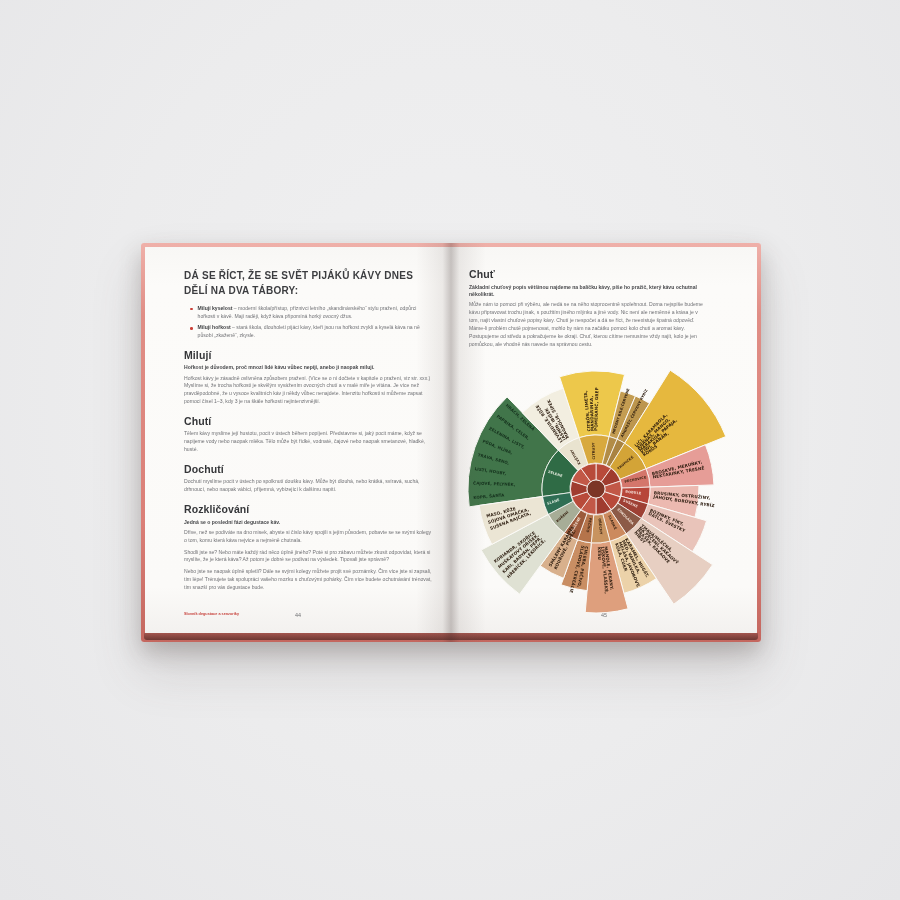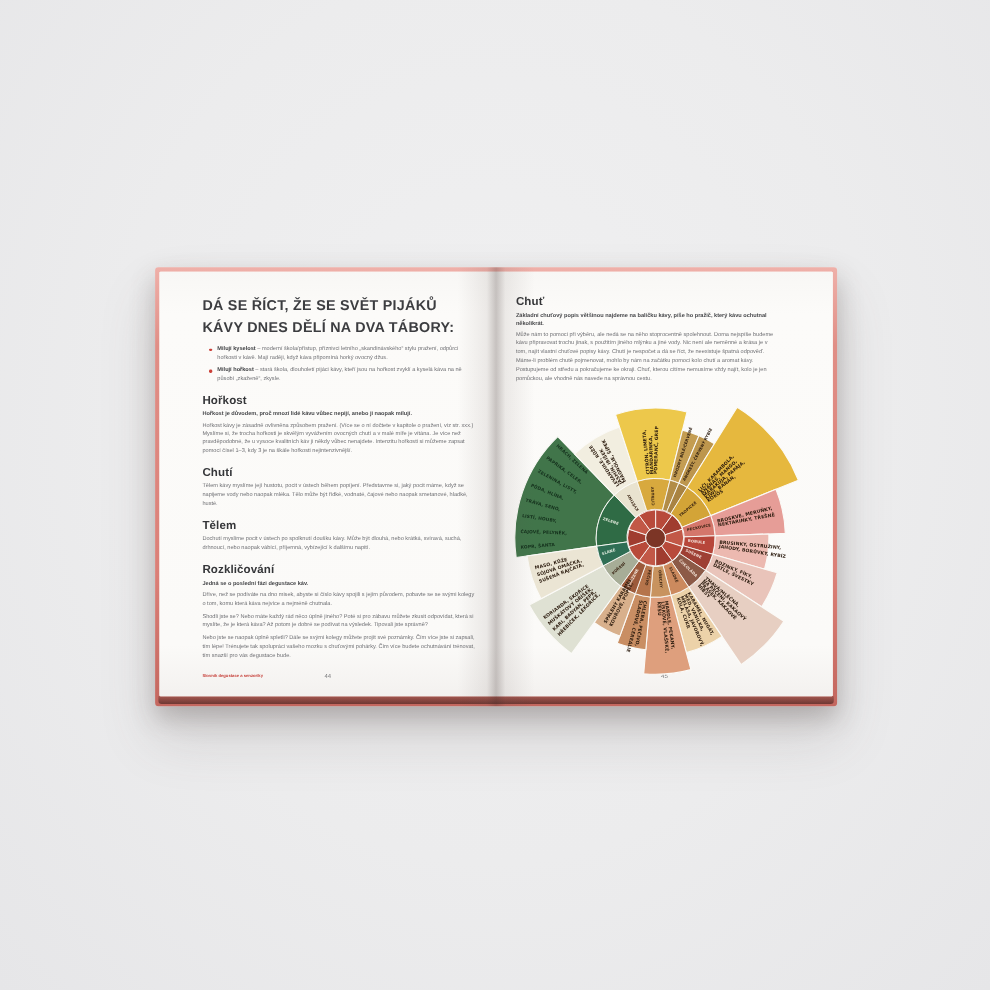--- a/index.html
+++ b/index.html
@@ -31,21 +31,21 @@
   .page.left{border-radius:1px 0 0 1px;}
   .page.right{border-radius:0 1px 1px 0;}
   .spine-shade{
     position:absolute;left:50%;top:0;bottom:0;width:70px;transform:translateX(-50%);
     background:linear-gradient(90deg, rgba(0,0,0,0) 0%, rgba(90,75,70,.10) 38%, rgba(60,45,42,.28) 50%, rgba(90,75,70,.10) 62%, rgba(0,0,0,0) 100%);
     pointer-events:none;z-index:3;
   }
   
   .lp-content{position:absolute;left:39px;right:17px;top:21px;}
   .intro-title{
-    font-size:13px;line-height:1.5;font-weight:bold;color:#3c3d40;
+    font-size:10px;line-height:1.5;font-weight:bold;color:#3c3d40;
     letter-spacing:.25px;margin:0 0 7px 0;
   }
   .bullet{display:flex;margin:0 0 4px 6px;}
   .bullet .dot{
     flex:0 0 auto;width:2.6px;height:2.6px;border-radius:50%;
     background:#cb4038;margin:2.6px 5px 0 0;
   }
   .bullet p{margin:0;font-size:5.1px;line-height:1.52;color:#707175;}
   .bullet b{color:#3f4043;}
   h2.sec{
@@ -79,28 +79,28 @@
 
         <div class="bullet">
           <span class="dot"></span>
           <p><b>Milují kyselost</b><span> – moderní škola/přístup, příznivci letního „skandinávského“ stylu pražení, odpůrci hořkosti v kávě. Mají raději, když káva připomíná horký ovocný džus.</span></p>
         </div>
         <div class="bullet">
           <span class="dot"></span>
           <p><b>Milují hořkost</b><span> – stará škola, dlouholetí pijáci kávy, kteří jsou na hořkost zvyklí a kyselá káva na ně působí „zkaženě“, zkysle.</span></p>
         </div>
 
-        <h2 class="sec">Hořkost</h2>
+        <h2 class="sec">Milují</h2>
         <p class="lead">Hořkost je důvodem, proč mnozí lidé kávu vůbec nepijí, anebo ji naopak milují.</p>
         <p class="bodytxt">Hořkost kávy je zásadně ovlivněna způsobem pražení. (Více se o ní dočtete v kapitole o pražení, viz str. xxx.) Myslíme si, že trocha hořkosti je skvělým vyvážením ovocných chutí a v malé míře je vítána. Je více než pravděpodobné, že u vysoce kvalitních káv ji někdy vůbec nenajdete. Intenzitu hořkosti si můžeme zapsat pomocí čísel 1–3, kdy 3 je na škále hořkosti nejintenzivnější.</p>
 
         <h2 class="sec">Chutí</h2>
         <p class="bodytxt">Tělem kávy myslíme její hustotu, pocit v ústech během popíjení. Představme si, jaký pocit máme, když se napijeme vody nebo naopak mléka. Tělo může být řídké, vodnaté, čajové nebo naopak smetanové, hladké, husté.</p>
 
-        <h2 class="sec">Tělem</h2>
+        <h2 class="sec">Dochutí</h2>
         <p class="bodytxt">Dochutí myslíme pocit v ústech po spolknutí doušku kávy. Může být dlouhá, nebo krátká, svíravá, suchá, drhnoucí, nebo naopak vábící, příjemná, vybízející k dalšímu napití.</p>
 
         <h2 class="sec">Rozkličování</h2>
         <p class="lead">Jedná se o poslední fázi degustace káv.</p>
         <p class="bodytxt">Dříve, než se podíváte na dno misek, abyste si číslo kávy spojili s jejím původem, pobavte se se svými kolegy o tom, komu která káva nejvíce a nejméně chutnala.</p>
         <p class="bodytxt">Shodli jste se? Nebo máte každý rád něco úplně jiného? Poté si pro zábavu můžete zkusit odpovídat, která si myslíte, že je která káva? Až potom je dobré se podívat na výsledek. Tipovali jste správně?</p>
         <p class="bodytxt">Nebo jste se naopak úplně spletli? Dále se svými kolegy můžete projít své poznámky. Čím více jste si zapsali, tím lépe! Trénujete tak spolupráci vašeho mozku s chuťovými pohárky. Čím více budete ochutnávání trénovat, tím snazší pro vás degustace bude.</p>
       </div>
       <div class="footer-chapter">Slovník degustace a senzoriky</div>
       <div class="pageno">44</div>

